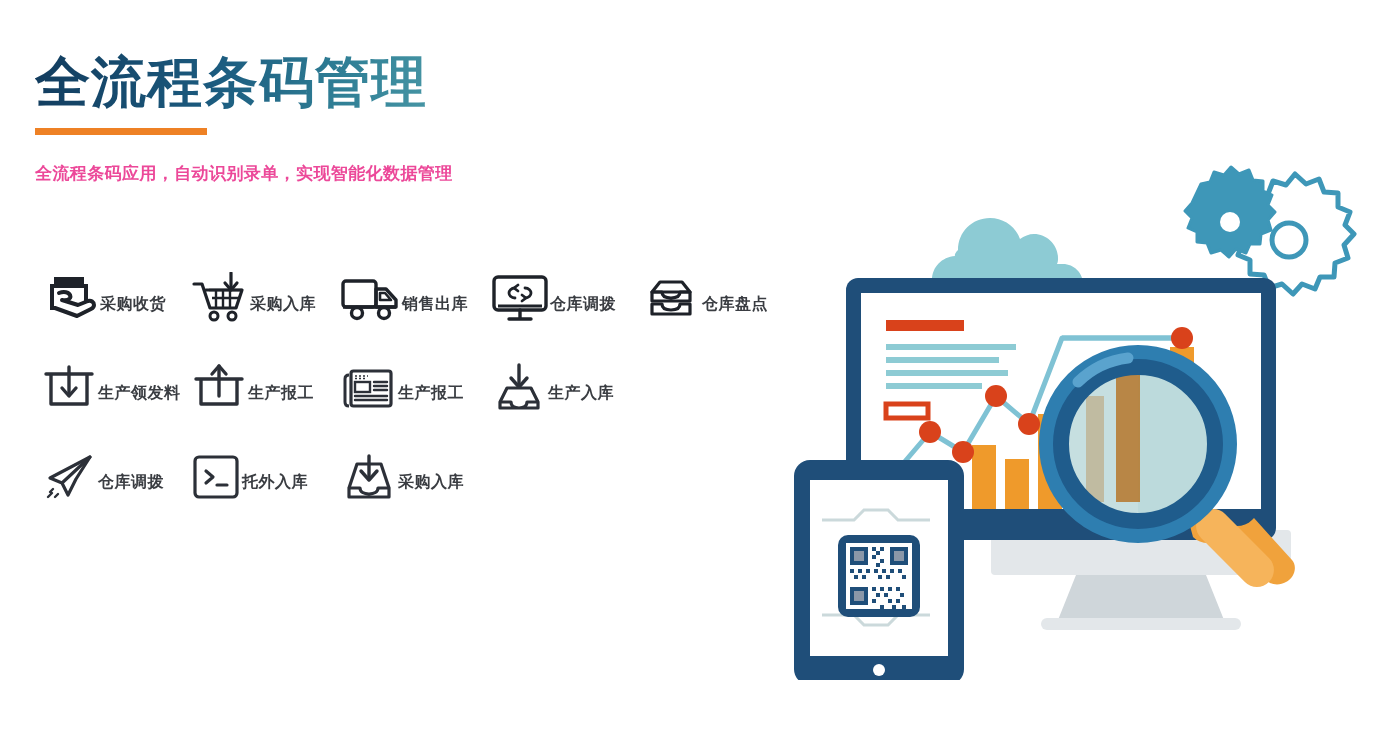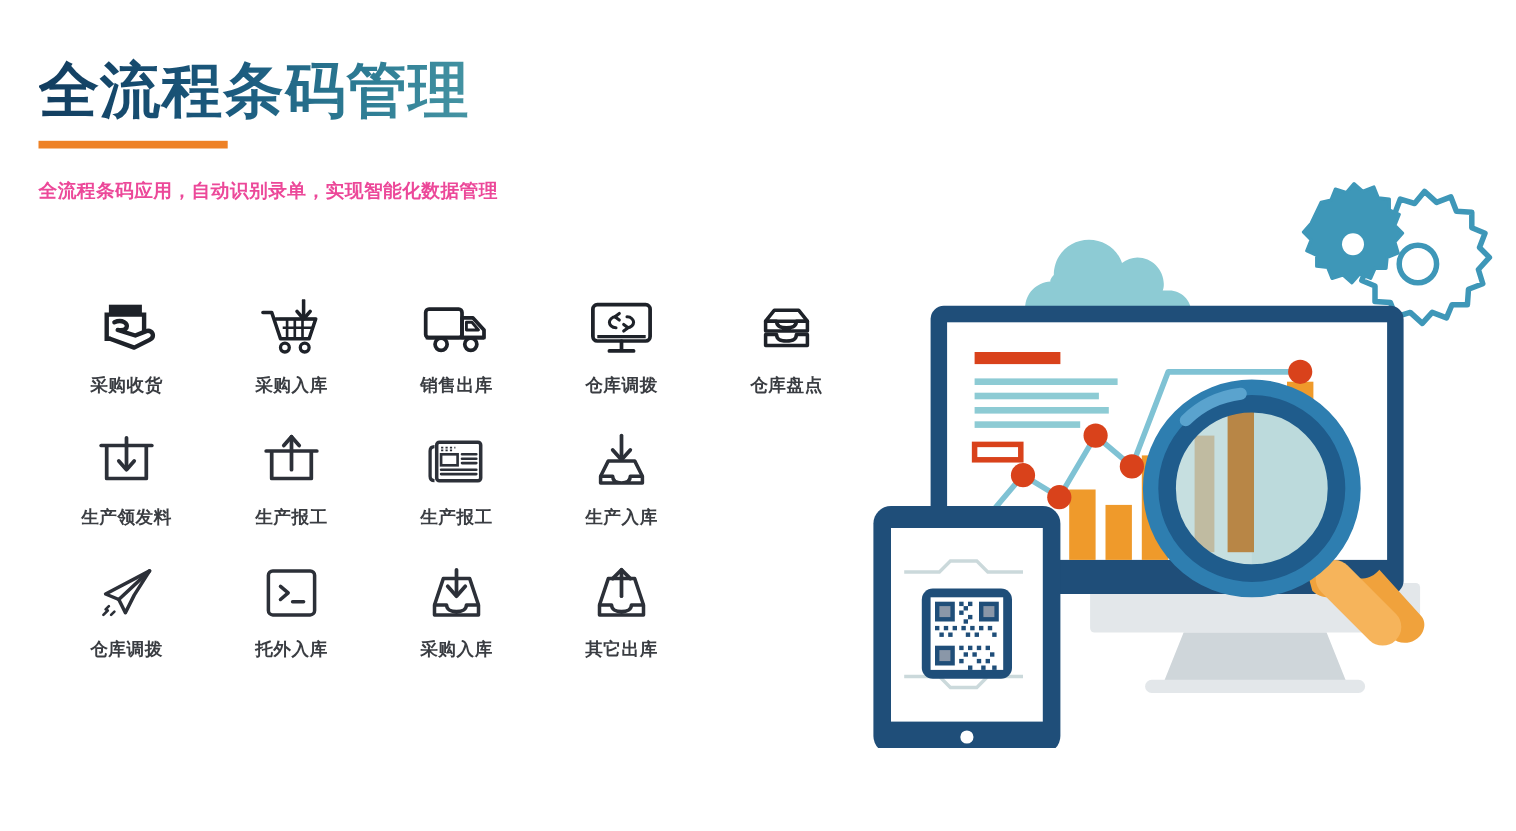--- a/index.html
+++ b/index.html
@@ -50,21 +50,21 @@
   .grid {
     position: absolute;
     left: 40px;
     top: 268px;
     width: 760px;
   }
   .grid-row { display: flex; margin-bottom: 27px; }
   .cell {
     width: 150px;
     display: flex;
-    flex-direction: column;
+    flex-direction: row;
     align-items: center;
     cursor: pointer;
   }
   .cell .ico {
     height: 62px;
     display: flex;
     align-items: center;
     justify-content: center;
   }
   .cell .ico svg { display: block; }
@@ -253,31 +253,20 @@
           <svg width="58" height="50" viewBox="0 0 58 50">
             <path d="M29 4v22" stroke="#2C3038" stroke-width="3.4" stroke-linecap="round"></path>
             <path d="M21 19l8 9 8-9" fill="none" stroke="#2C3038" stroke-width="3.4" stroke-linecap="round" stroke-linejoin="round"></path>
             <path d="M9 36L17 12h24l8 24" fill="none" stroke="#2C3038" stroke-width="3.2" stroke-linejoin="round"></path>
             <path d="M9 36h11c0 4 4 6 9 6s9-2 9-6h11v9H9z" fill="none" stroke="#2C3038" stroke-width="3.2" stroke-linejoin="round"></path>
           </svg>
         </span>
         <span class="lbl">采购入库</span>
       </div>
 
-      <div class="cell">
-        <span class="ico">
-          <svg width="58" height="50" viewBox="0 0 58 50">
-            <path d="M29 4v24" stroke="#2C3038" stroke-width="3.4" stroke-linecap="round"></path>
-            <path d="M21 12l8-8 8 8" fill="none" stroke="#2C3038" stroke-width="3.4" stroke-linecap="round" stroke-linejoin="round"></path>
-            <path d="M9 36L17 12h24l8 24" fill="none" stroke="#2C3038" stroke-width="3.2" stroke-linejoin="round"></path>
-            <path d="M9 36h11c0 4 4 6 9 6s9-2 9-6h11v9H9z" fill="none" stroke="#2C3038" stroke-width="3.2" stroke-linejoin="round"></path>
-          </svg>
-        </span>
-        <span class="lbl">其它出库</span>
-      </div>
 
     </div>
 
   </div>
 
   <div class="illus">
     <svg width="600" height="520" viewBox="0 0 600 520">
 
       <g>
         <path d="M172 90c0-18 14-32 32-32 14 0 26 9 30 21 4-3 9-5 14-5 13 0 24 11 24 24 0 2 0 4-1 6h6c11 0 20 9 20 20s-9 20-20 20H170c-13 0-24-11-24-24 0-13 10-23 23-24-1-2 3-6 3-6z" fill="#8DCBD4"></path>

